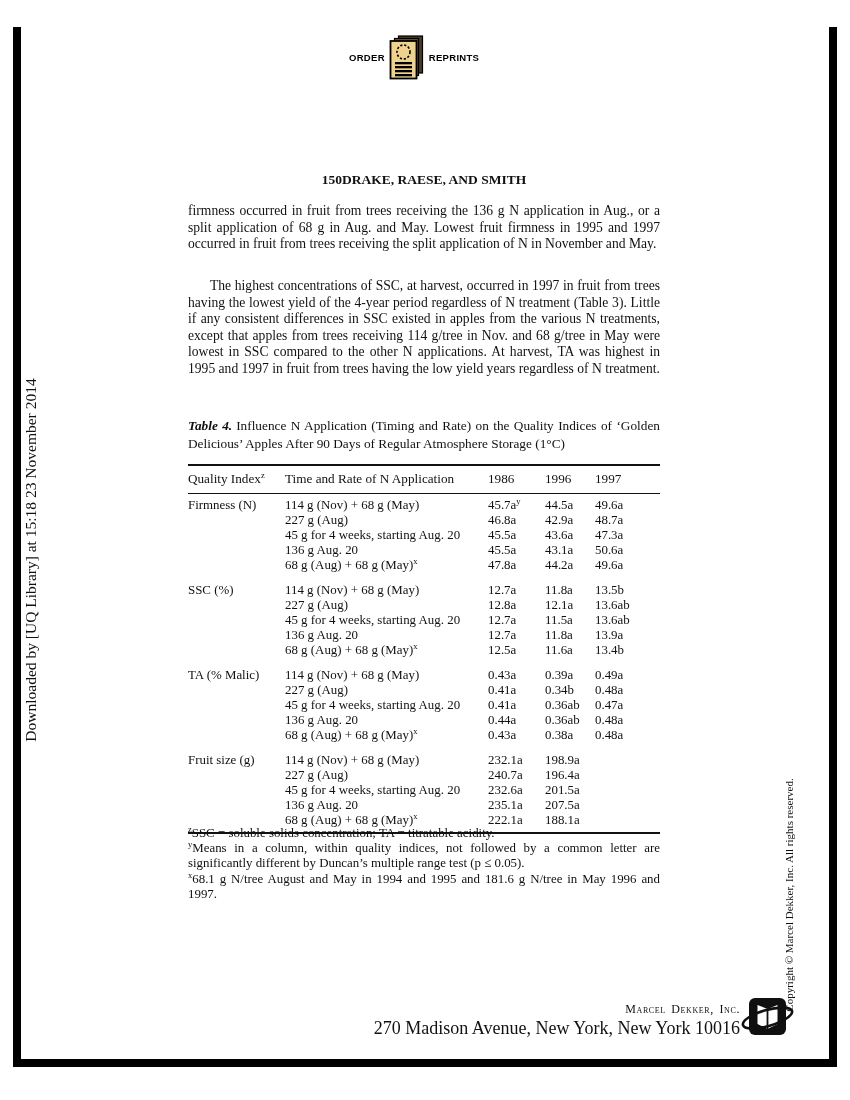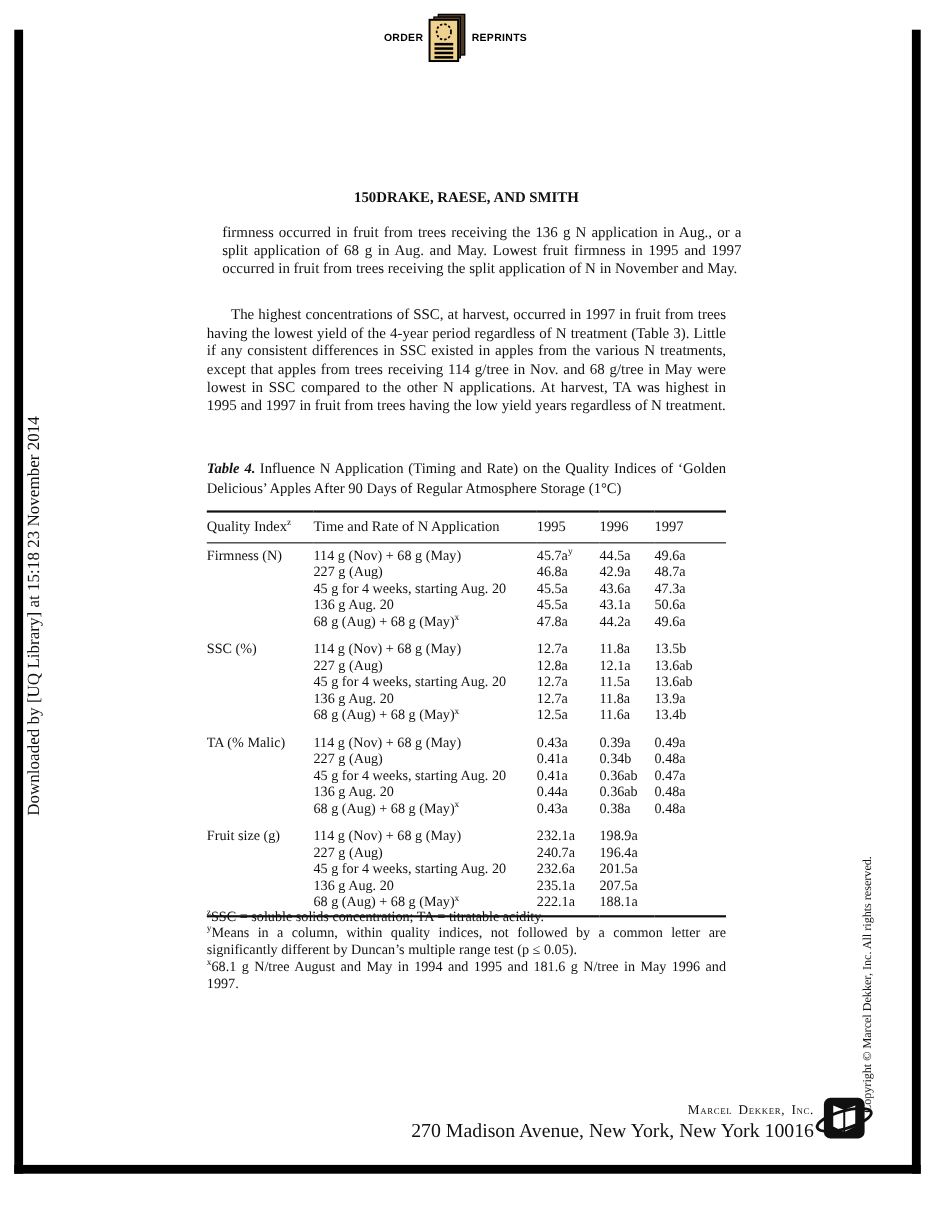--- a/index.html
+++ b/index.html
@@ -9,32 +9,32 @@
   
   .frame{position:absolute;left:13px;top:27px;width:824px;height:1040px;box-sizing:border-box;
          border-left:8px solid #000;border-right:8px solid #000;border-bottom:8px solid #000;}
 
   
   .rot{position:absolute;white-space:nowrap;color:#111;}
   .rot-left{left:31px;top:560px;font-size:15.5px;transform:translate(-50%,-50%) rotate(-90deg);}
   .rot-right{left:789px;top:895px;font-size:11px;transform:translate(-50%,-50%) rotate(-90deg);}
 
   
-  .reprints{position:absolute;left:349px;top:12px;display:flex;align-items:center;gap:4px;
+  .reprints{position:absolute;left:349px;top:35px;display:flex;align-items:center;gap:4px;
             text-decoration:none;color:#000;cursor:pointer;}
   .rp-label{font-family:"Liberation Sans",sans-serif;font-weight:bold;font-size:9.5px;letter-spacing:.3px;}
   .rp-icon{display:block;line-height:0;}
 
   
   .content{position:absolute;left:188px;top:0;width:472px;height:1100px;}
   .runhead{position:absolute;top:172px;left:0;right:0;display:flex;justify-content:center;
            font-weight:bold;font-size:13.5px;}
   .para{position:absolute;left:0;width:472px;margin:0;text-align:justify;
         font-size:13.6px;line-height:16.6px;}
-  .p1{top:203px;margin-left:14px;}
+  .p1{top:203px;}
   .p2{top:278px;text-indent:22px;}
 
   .caption{position:absolute;top:417px;left:0;width:472px;text-align:justify;
            font-size:13.3px;line-height:17.5px;}
   .cap-label{font-weight:bold;font-style:italic;margin-right:4px;}
 
   .table-wrap{position:absolute;top:464px;left:0;width:472px;}
   table{border-collapse:collapse;table-layout:fixed;width:472px;
         border-top:2px solid #111;border-bottom:2.2px solid #111;}
   th{font-weight:normal;text-align:left;font-size:13.2px;padding:5px 0 6px 0;
@@ -100,21 +100,21 @@
           <col style="width:97px">
             <col style="width:203px">
             <col style="width:57px">
             <col style="width:50px">
             <col style="width:65px">
         </colgroup>
         <thead>
           <tr>
             <th><span>Quality Index</span><sup>z</sup></th>
             <th><span>Time and Rate of N Application</span><sup></sup></th>
-            <th><span>1995</span><sup></sup></th>
+            <th><span>1986</span><sup></sup></th>
             <th><span>1996</span><sup></sup></th>
             <th><span>1997</span><sup></sup></th>
           </tr>
         </thead>
         <tbody>
             <tr class="first-row">
               <td>Firmness (N)</td>
               <td>114 g (Nov) + 68 g (May)</td>
               <td>45.7a<sup>y</sup></td>
               <td>44.5a</td>

